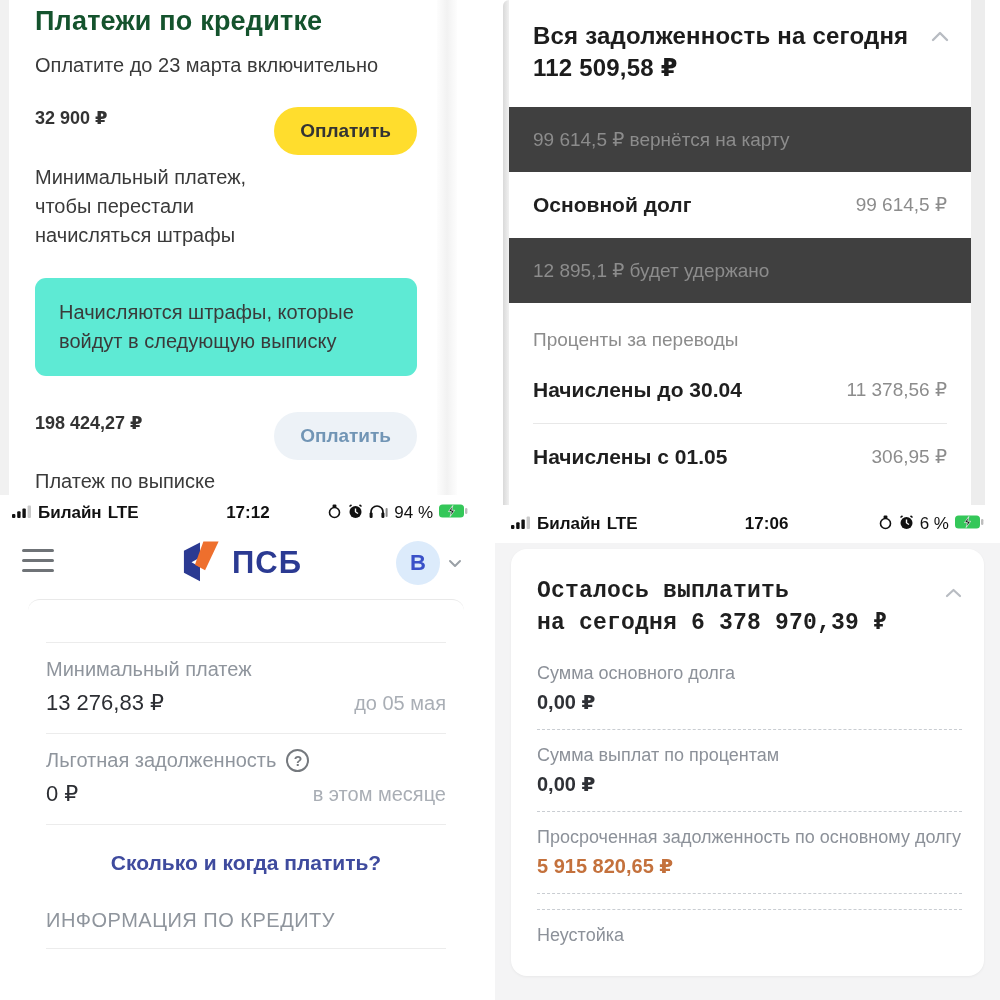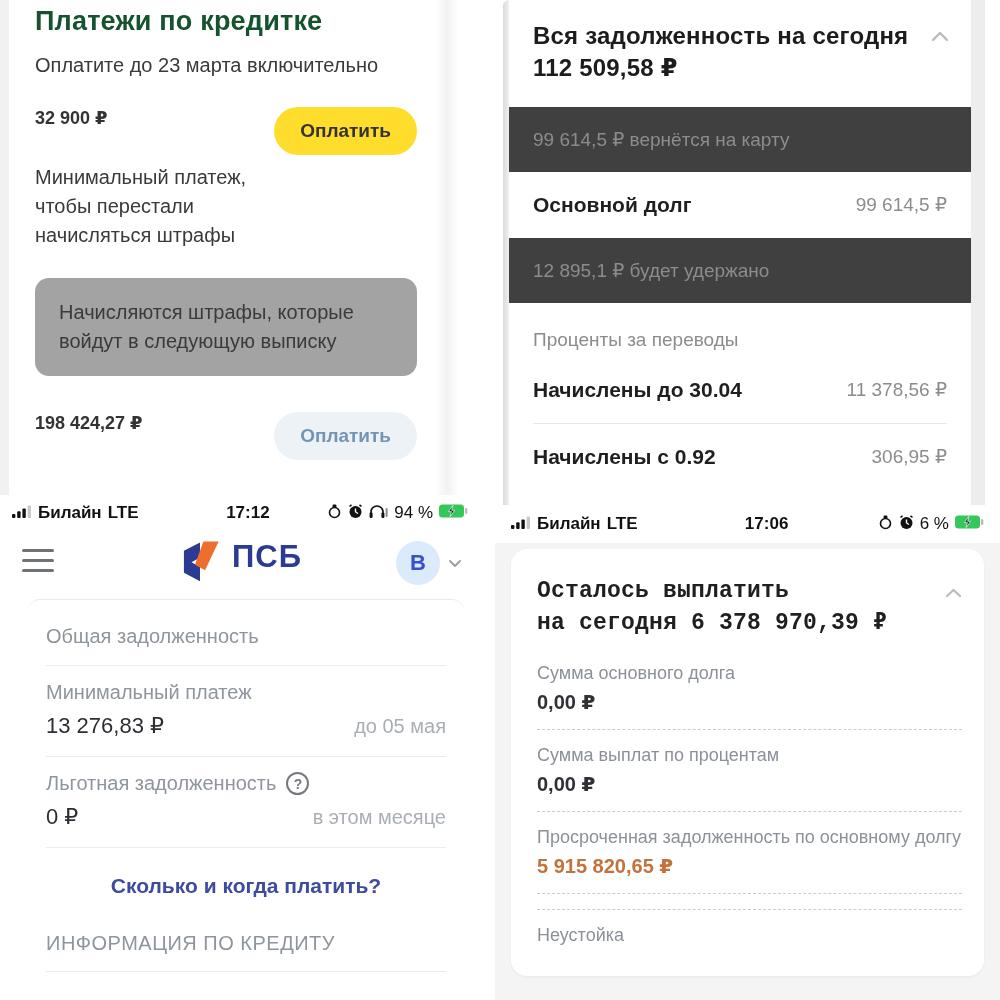--- a/index.html
+++ b/index.html
@@ -14,21 +14,21 @@
   .tl-title { font-size:27px; font-weight:700; color:#14532d; letter-spacing:.2px; }
   .tl-sub { margin-top:17px; font-size:20px; color:#3a3a3a; }
   .tl-row { margin-top:30px; display:flex; justify-content:space-between; align-items:flex-start; }
   .tl-amount { font-size:18px; font-weight:700; color:#333; }
   .btn-pay-primary { background:#ffdd2d; color:#333; font-size:19px; font-weight:600;
      border:none; border-radius:26px; padding:13px 26px; cursor:pointer; }
   .btn-pay-secondary { background:#edf2f7; color:#7195b5; font-size:19px; font-weight:600;
      border:none; border-radius:26px; padding:13px 26px; cursor:pointer; }
   .tl-caption { margin-top:8px; font-size:20px; line-height:1.45; color:#3a3a3a; width:262px; }
   .note-box { margin-top:28px; border-radius:14px; padding:20px 24px; font-size:20px; line-height:1.45; color:#3a3a3a; }
-  .note-pink { background:#a3a3a3; }
+  .note-pink { background:#5eead4;border-radius:11px; }
   .note-gray { background:#f4f4f5; margin-top:36px; }
   .tl-row2 { margin-top:36px; }
   .tl-caption2 { margin-top:10px; font-size:20px; color:#3a3a3a; }
 
   
   .gap-strip-top { position:absolute; left:437px; top:0; width:20px; height:500px;
      background:linear-gradient(90deg,#fdfdfd,#f2f2f2,#fdfdfd); }
   .tr-edge { position:absolute; left:503px; top:0; width:6px; height:510px;
      background:linear-gradient(90deg,#d9d9d9,#f0f0f0); border-radius:6px 0 0 0; }
   .panel-tr { position:absolute; left:509px; top:0; width:462px; height:510px; background:#fff; border-radius:10px 0 0 0; }
@@ -45,21 +45,21 @@
 
   
   .panel-bl { position:absolute; left:0; top:495px; width:480px; height:505px; background:#fff; }
   .statusbar { display:flex; justify-content:space-between; align-items:center; height:36px; padding:0 12px; }
   .sb-left, .sb-right { display:flex; align-items:center; gap:6px; }
   .sb-text { font-size:17px; font-weight:600; color:#111; }
   .sb-pct { font-size:17px; font-weight:500; color:#111; }
   .bl-header { position:relative; height:64px; display:flex; align-items:center; justify-content:center; }
   .hamburger { position:absolute; left:22px; top:18px; width:32px; cursor:pointer; }
   .hamburger span { display:block; width:32px; height:3px; background:#6f7377; border-radius:2px; margin-bottom:7px; }
-  .psb-logo { display:flex; gap:10px; }
+  .psb-logo { display:flex; align-items:center; gap:10px; }
   .psb-word { font-size:31px; font-weight:800; color:#2b3a92; letter-spacing:1px; }
   .avatar-wrap { position:absolute; right:18px; top:10px; display:flex; align-items:center; gap:8px; cursor:pointer; }
   .avatar { width:44px; height:44px; border-radius:50%; background:#dcebfb; display:flex; align-items:center; justify-content:center;
      font-size:22px; font-weight:700; color:#3950c8; }
   .bl-card { margin:4px 16px 0 28px; border-top:1px solid #e9e9e9; border-radius:12px 12px 0 0; padding:10px 18px 0 18px; background:#fff; }
   .bl-row { padding:15px 0 17px 0; border-bottom:1px solid #ececec; }
   .bl-label { font-size:20px; color:#8f959d; display:flex; align-items:center; gap:10px; }
   .bl-valrow { display:flex; justify-content:space-between; align-items:baseline; margin-top:9px; }
   .bl-value { font-size:22px; color:#2c2e33; }
   .bl-note { font-size:20px; color:#a9aeb5; }
@@ -98,20 +98,21 @@
     <button class="btn-pay-primary">Оплатить</button>
   </div>
   <div class="tl-caption">Минимальный платеж, чтобы перестали начисляться штрафы</div>
 
   <div class="note-box note-pink">Начисляются штрафы, которые войдут в следующую выписку</div>
 
   <div class="tl-row tl-row2">
     <div class="tl-amount">198 424,27 ₽</div>
     <button class="btn-pay-secondary">Оплатить</button>
   </div>
+  <div class="tl-caption2">Платеж по выписке</div>
 
   <div class="note-box note-gray">Беспроцентный период не действует в этой выписке из-за просроченного минимального платежа</div>
 </div>
 
 <div class="panel-tr">
   <div class="tr-header">
     <div class="tr-title">
       <span>Вся задолженность на сегодня</span><br>
       <span>112 509,58 ₽</span>
     </div>
@@ -132,21 +133,21 @@
   <div class="tr-band">12 895,1 ₽ будет удержано</div>
 
   <div class="tr-section">Проценты за переводы</div>
 
   <div class="tr-item">
     <span class="tr-item-label">Начислены до 30.04</span>
     <span class="tr-item-value">11 378,56 ₽</span>
   </div>
   <div class="tr-divider"></div>
   <div class="tr-item">
-    <span class="tr-item-label">Начислены с 0.92</span>
+    <span class="tr-item-label">Начислены с 01.05</span>
     <span class="tr-item-value">306,95 ₽</span>
   </div>
 
   <div class="tr-section">Другое</div>
 </div>
 
 <div class="panel-bl">
   <div class="statusbar">
     <div class="sb-left">
       <span>
@@ -216,21 +217,20 @@
       <span>
         <svg width="14" height="9" viewBox="0 0 14 9">
             <polyline points="2,2 7,7 12,2" fill="none" stroke="#9aa0a6" stroke-width="2" stroke-linecap="round" stroke-linejoin="round"></polyline>
           </svg>
       </span>
     </div>
   </div>
 
   <div class="bl-card">
     <div class="bl-row">
-      <div class="bl-label">Общая задолженность</div>
     </div>
     <div class="bl-row">
       <div class="bl-label">Минимальный платеж</div>
       <div class="bl-valrow">
         <span class="bl-value">13 276,83 ₽</span>
         <span class="bl-note">до 05 мая</span>
       </div>
     </div>
     <div class="bl-row">
       <div class="bl-label">

